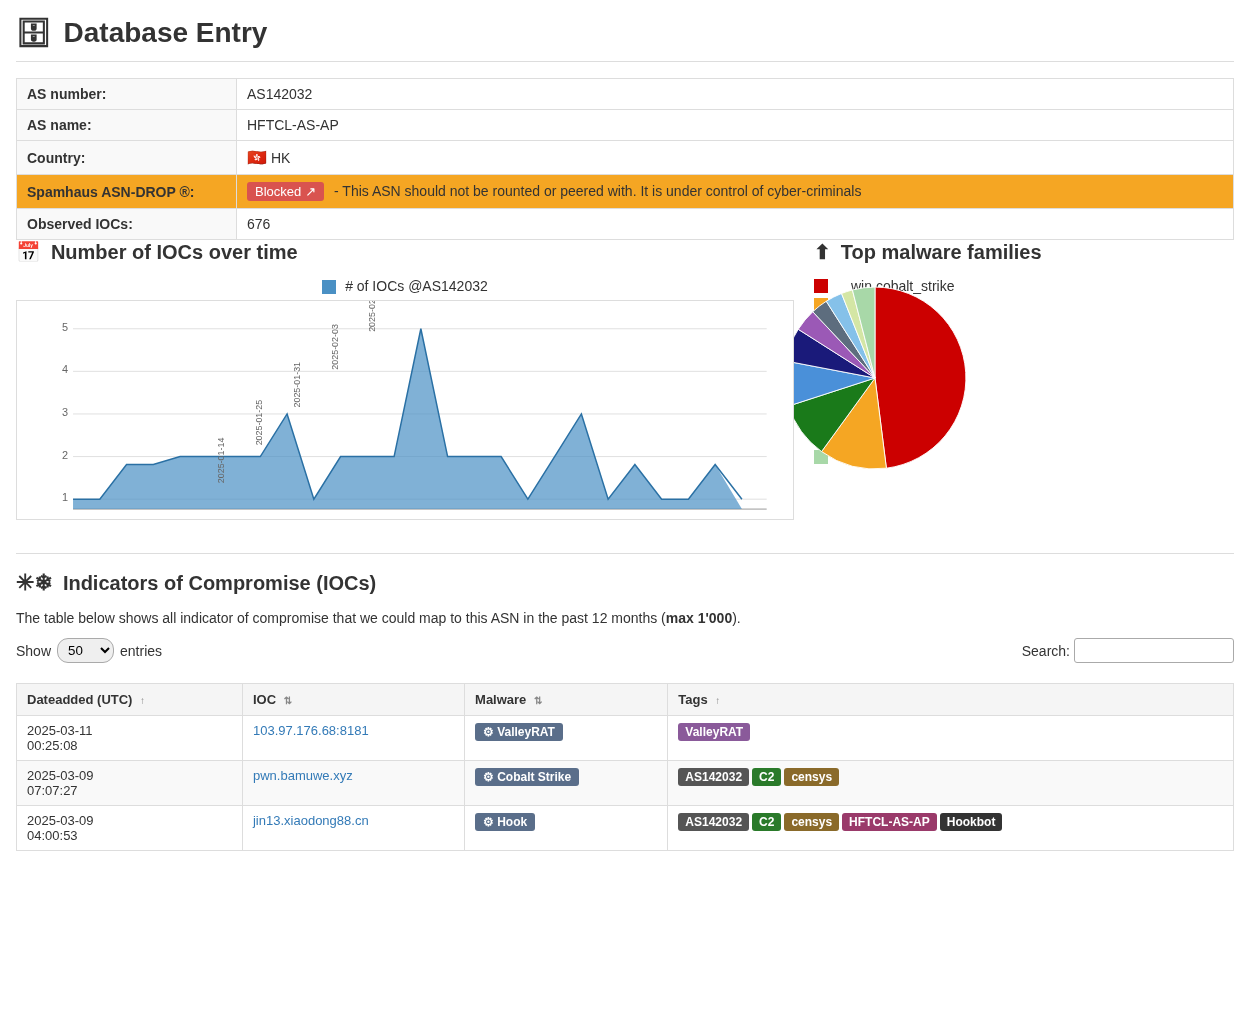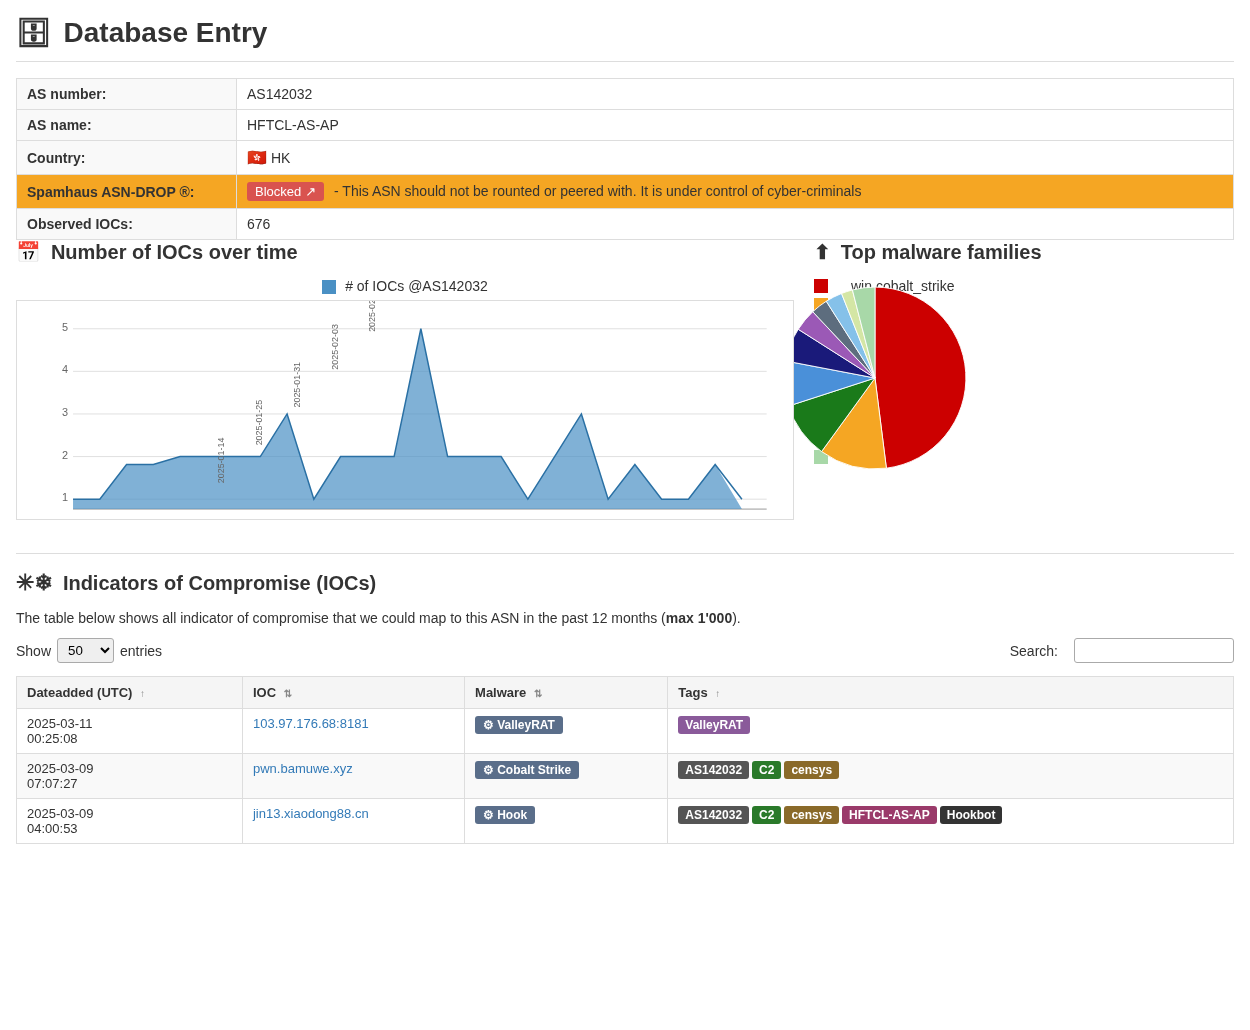--- a/index.html
+++ b/index.html
@@ -30,24 +30,24 @@
 
     .pie-section { }
     .pie-legend-item { display: flex; align-items: center; gap: 23px; margin-bottom: 3px; }
     .pie-legend-color { width: 14px; height: 14px; flex-shrink: 0; }
 
     .pie-wrapper { display: flex; align-items: flex-start; gap: 20px; }
     .pie-legend-list { }
 
     .ioc-section { }
     .ioc-desc { margin-bottom: 12px; font-size: 14px; }
-    .ioc-controls { display: flex; align-items: center; justify-content: space-between; margin-bottom: 13px; }
+    .ioc-controls { display: flex; align-items: center; justify-content: space-between; margin-bottom: 20px; }
     .show-entries { display: flex; align-items: center; gap: 6px; }
-    .show-entries select { padding: 3px 6px; border: 1px solid #aaa; border-radius: 3px; }
-    .search-area { display: flex; align-items: center; gap: 16px; }
+    .show-entries select { padding: 3px 6px; border: 1px solid #aaa; border-radius: 11px; }
+    .search-area { display: flex; align-items: center; gap: 4px; }
     .search-area input { border: 1px solid #aaa; border-radius: 3px; padding: 4px 8px; width: 160px; }
 
     .ioc-table { width: 100%; border-collapse: collapse; }
     .ioc-table th { background: #f5f5f5; border: 1px solid #ddd; padding: 8px 10px; text-align: left; font-weight: bold; font-size: 13px; }
     .ioc-table td { border: 1px solid #ddd; padding: 7px 10px; vertical-align: top; font-size: 13px; }
     .ioc-table tr:nth-child(odd) td { background: #fff; }
     .ioc-table tr:nth-child(even) td { background: #f9f9f9; }
 
     .ioc-link { color: #337ab7; text-decoration: none; margin-top: 12px; }
 

